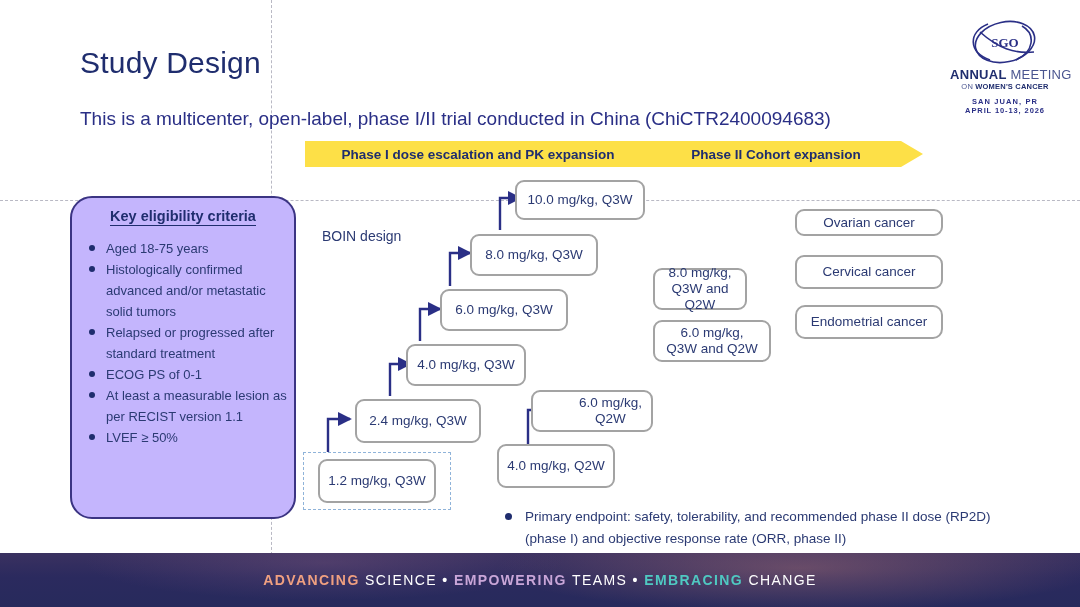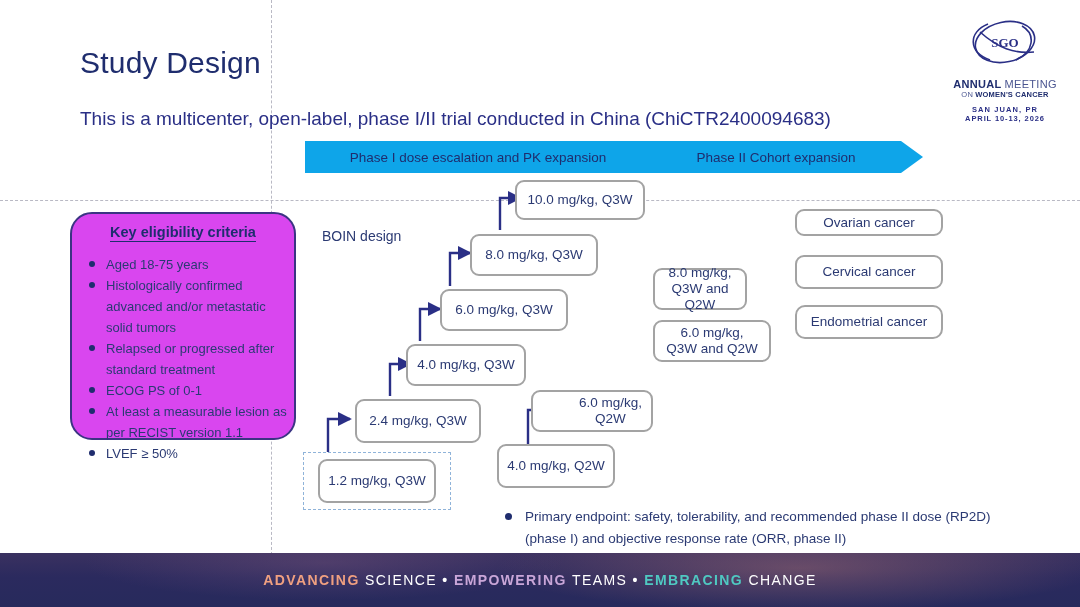--- a/index.html
+++ b/index.html
@@ -48,52 +48,52 @@
     left: 80px; top: 108px;
     font-size: 19px;
     font-weight: 400;
     color: #2a2f86;
     white-space: nowrap;
   }
 
   
   .phase-banner {
     position: absolute;
-    height: 32px;
-    background: #0ea5e9;
+    height: 26px;
+    background: #fde047;
     display: flex;
     align-items: center;
     justify-content: center;
     color: #1f2d6e;
     font-size: 13.5px;
-    font-weight: normal;
+    font-weight: bold;
   }
   .phase-1 {
     left: 305px; top: 141px; width: 360px;
     clip-path: polygon(0 0, calc(100% - 22px) 0, 100% 50%, calc(100% - 22px) 100%, 0 100%);
     padding-right: 14px;
     box-sizing: border-box;
   }
   .phase-2 {
     left: 643px; top: 141px; width: 280px;
     clip-path: polygon(0 0, calc(100% - 22px) 0, 100% 50%, calc(100% - 22px) 100%, 0 100%);
     padding-right: 14px;
     box-sizing: border-box;
     text-align: center;
   }
 
   
   .elig-box {
     position: absolute;
-    left: 70px; top: 212px;
-    width: 226px; height: 228px;
+    left: 70px; top: 196px;
+    width: 226px; height: 323px;
     border: 2px solid #3b3483;
     border-radius: 22px;
     box-sizing: border-box;
-    background: #d946ef;
+    background: #c4b5fd;
   }
   .elig-title {
     position: absolute;
     left: 0; top: 10px; width: 100%;
     text-align: center;
     font-size: 14.5px;
     font-weight: bold;
     color: #1f2d6e;
   }
   .elig-title span {
@@ -187,22 +187,22 @@
 
   
   .logo {
     position: absolute;
     left: 950px; top: 18px;
     width: 110px; height: 96px;
     text-align: center;
   }
   .logo-mark { position: relative; height: 48px; }
   .logo-line1 {
-    font-size: 11px; font-weight: bold; letter-spacing: 0.3px;
-    color: #1f2d6e; margin-top: 12px; white-space: nowrap; text-align: center;
+    font-size: 13px; font-weight: bold; letter-spacing: 0.3px;
+    color: #1f2d6e; margin-top: 1px; white-space: nowrap; text-align: center;
   }
   .logo-line1 .light { font-weight: normal; color: #4a5590; }
   .logo-line2 {
     font-size: 7.5px; font-weight: bold; letter-spacing: 0.2px;
     color: #1f2d6e; white-space: nowrap;
   }
   .logo-line2 .light { font-weight: normal; color: #4a5590; }
   .logo-place {
     font-size: 7.5px; font-weight: bold; letter-spacing: 1.1px;
     color: #2a2f86; margin-top: 6px; white-space: nowrap;

